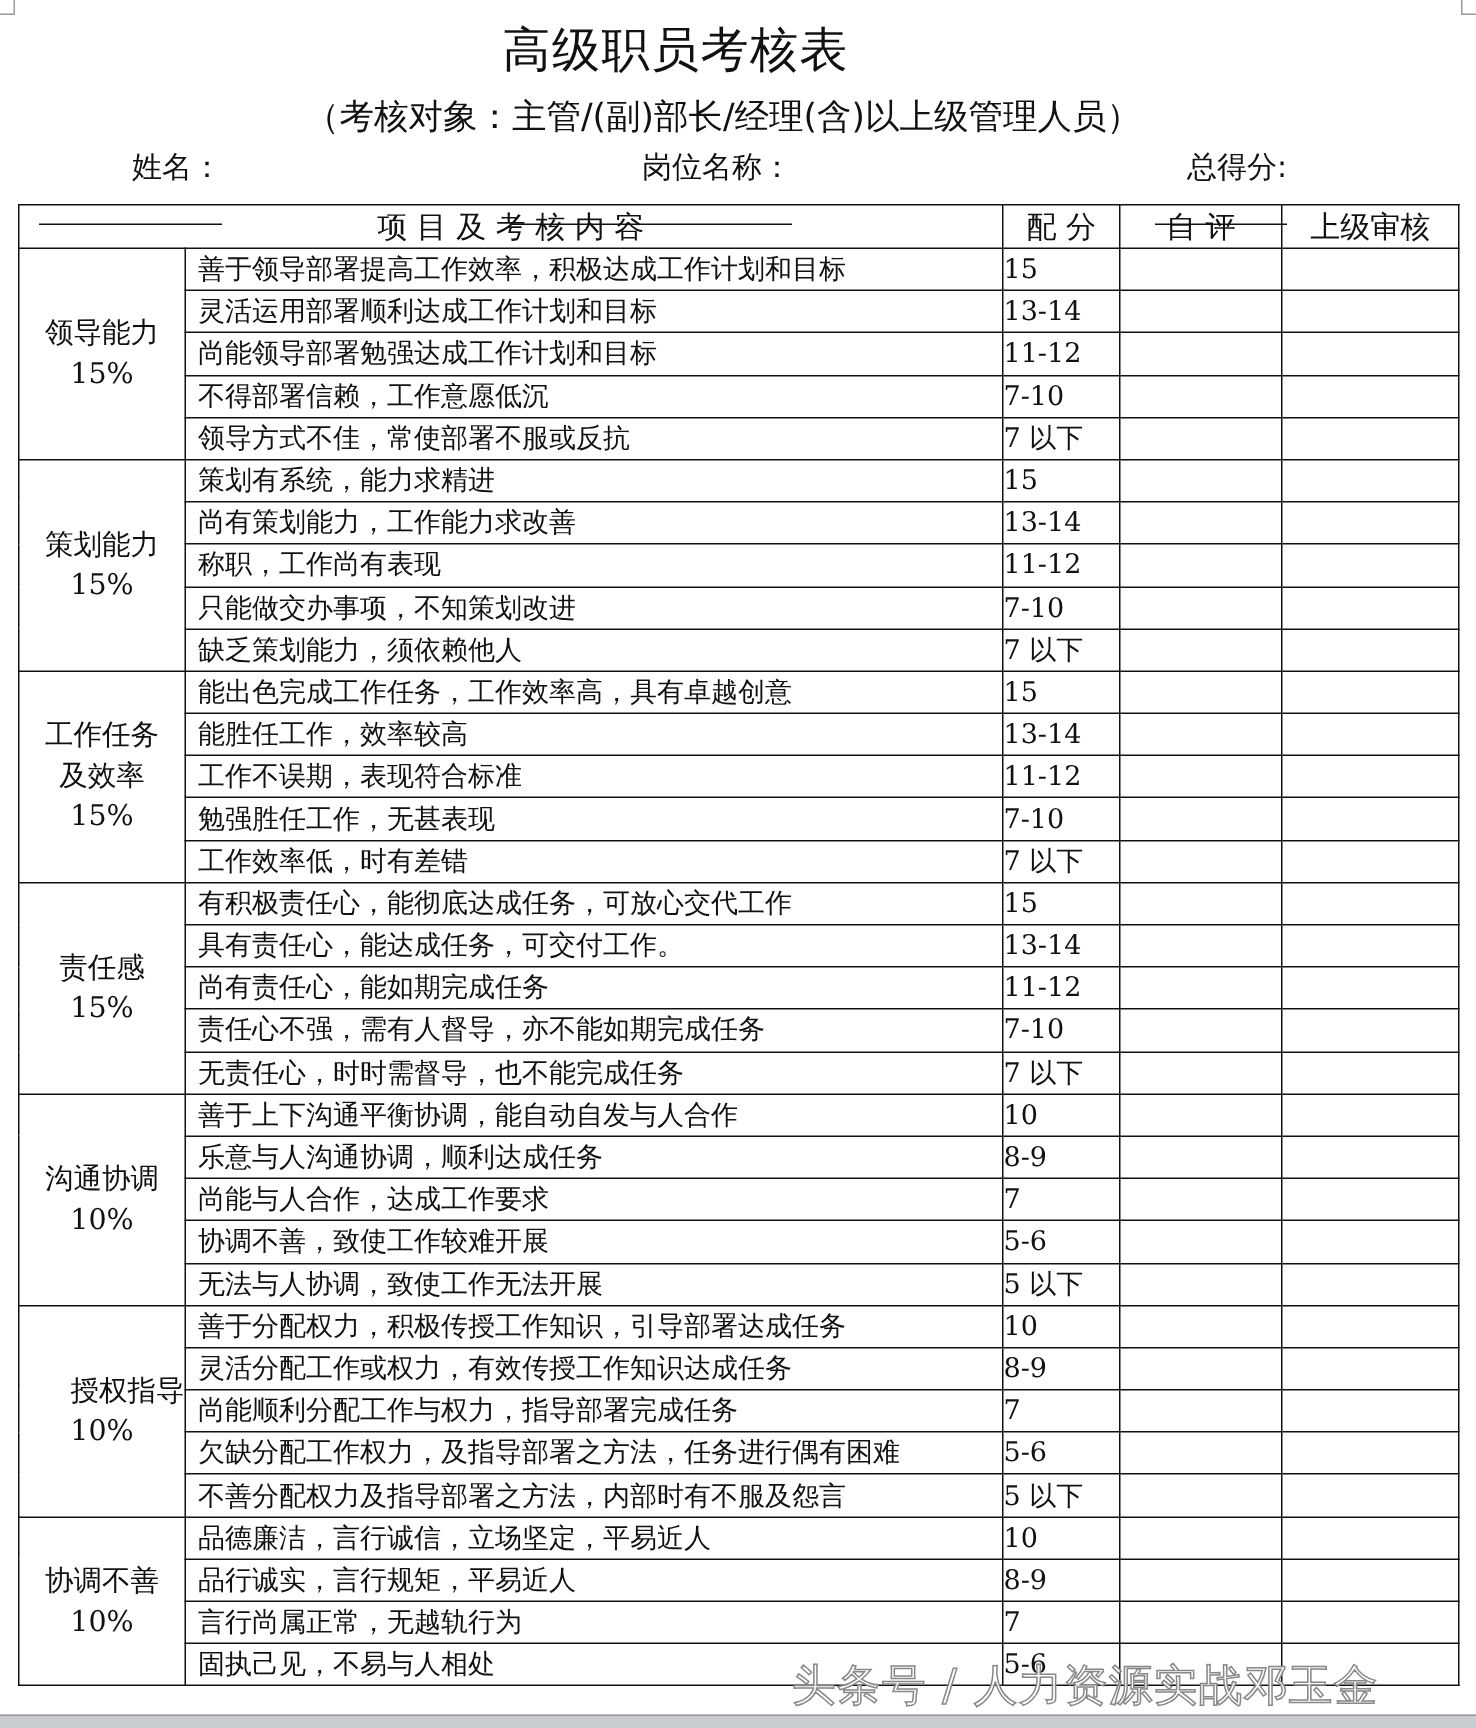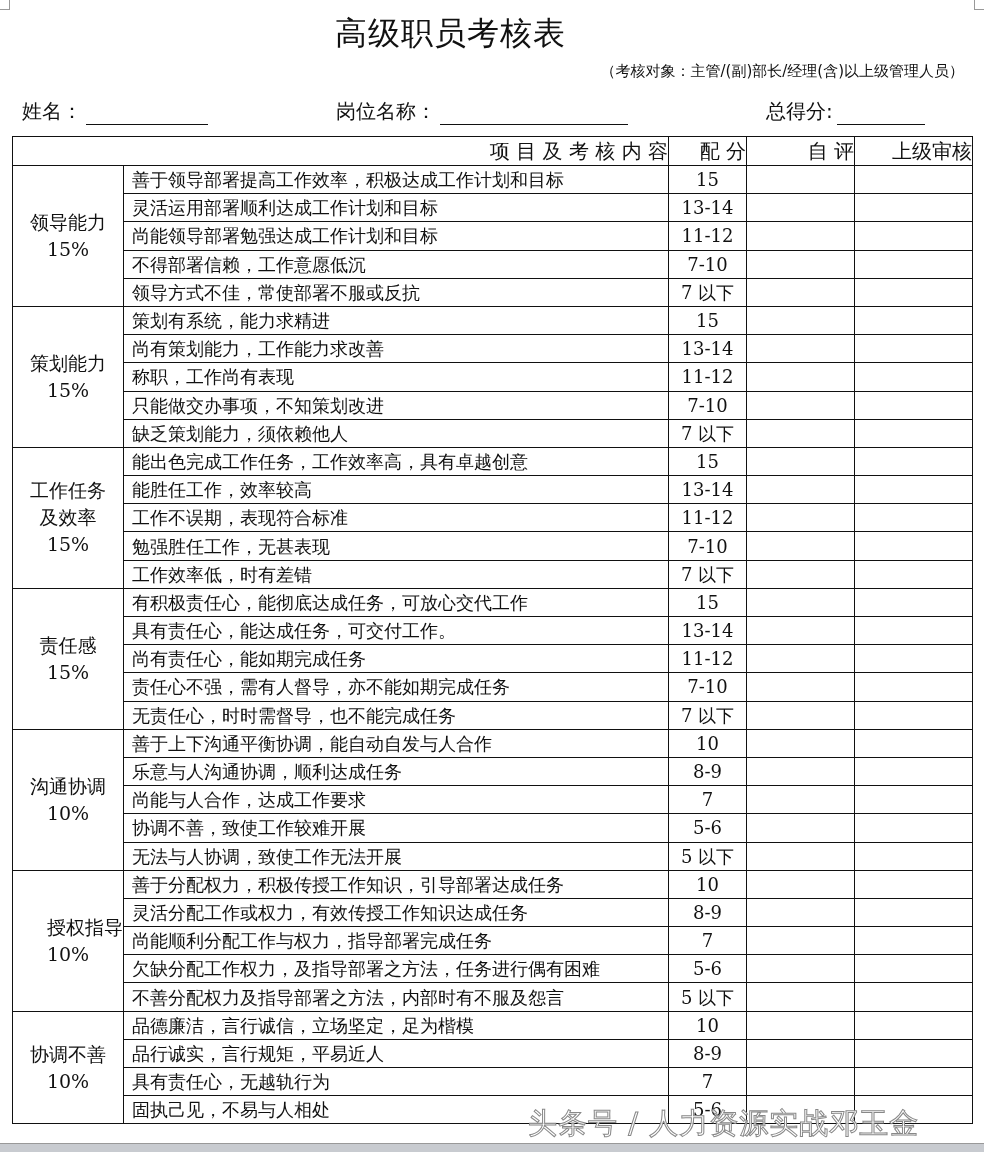--- a/index.html
+++ b/index.html
@@ -1,26 +1,26 @@
 <!DOCTYPE html>
 <html><head>
 <meta charset="utf-8">
 <style>
   html, body { margin:0; padding:0; }
   body { width:984px; height:1152px; background:#ffffff; position:relative; overflow:hidden;
          font-family: "DejaVu Serif", "Liberation Serif", serif; color:#111; }
   .title { position:absolute; top:12px; left:0; width:901px; text-align:center; font-size:32px; letter-spacing:1px; font-family:"DejaVu Sans", sans-serif; }
-  .subtitle { position:absolute; top:62px; left:0; width:964px; text-align:right; font-size:15px; font-family:"DejaVu Sans", sans-serif; }
-  .field { position:absolute; top:98px; font-size:20px; font-family:"DejaVu Sans", sans-serif; display:flex; align-items:flex-end; }
+  .subtitle { position:absolute; top:62px; left:0; width:964px; text-align:center; font-size:23px; font-family:"DejaVu Sans", sans-serif; }
+  .field { position:absolute; top:98px; font-size:20px; font-family:"DejaVu Sans", sans-serif; display:flex; align-items:flex-end;flex-direction:column; }
   .field .line { display:inline-block; border-bottom:1.5px solid #111; height:24px; margin-left:4px; }
   table { position:absolute; top:136px; left:12px; border-collapse:collapse; width:960px; table-layout:fixed; }
   td, th { border:1.5px solid #111; padding:0; font-weight:normal; font-size:18px; height:27.2px; line-height:27px; }
-  th { font-size:20px; height:28px;text-align:right; }
+  th { font-size:20px; height:28px; }
   td.content { padding-left:8px; white-space:nowrap; overflow:hidden; }
-  td.score { text-align:center; }
+  td.score { }
   td.cat { text-align:center; line-height:27px; font-size:19px; }
   .watermark { position:absolute; left:528px; top:1104px; font-size:29px; color:rgba(255,255,255,0.85);
       -webkit-text-stroke:1px #888; font-family:"DejaVu Sans", sans-serif; letter-spacing:1px;text-align:right; }
   .bottombar { position:absolute; left:0; top:1143px; width:984px; height:9px; background:#c8cbd0; border-top:1px solid #999; }
   .corner { position:absolute; width:10px; height:10px; border-color:#999; border-style:solid; }
 </style>
 </head>
 <body>
 
 <div class="corner" style="left:-1px;top:-1px;border-width:0 1px 1px 0;"></div>
@@ -262,33 +262,33 @@
         <td class="content">不善分配权力及指导部署之方法，内部时有不服及怨言</td>
         <td class="score">5 以下</td>
         <td></td>
         <td></td>
       </tr>
       <tr>
         <td class="cat" rowspan="4">
           <div style="white-space: pre-line;">协调不善</div>
           <div>10%</div>
         </td>
-        <td class="content">品德廉洁，言行诚信，立场坚定，足为楷模</td>
+        <td class="content">品德廉洁，言行诚信，立场坚定，平易近人</td>
         <td class="score">10</td>
         <td></td>
         <td></td>
       </tr>
       <tr>
         <td class="content">品行诚实，言行规矩，平易近人</td>
         <td class="score">8-9</td>
         <td></td>
         <td></td>
       </tr>
       <tr>
-        <td class="content">具有责任心，无越轨行为</td>
+        <td class="content">言行尚属正常，无越轨行为</td>
         <td class="score">7</td>
         <td></td>
         <td></td>
       </tr>
       <tr>
         <td class="content">固执己见，不易与人相处</td>
         <td class="score">5-6</td>
         <td></td>
         <td></td>
       </tr>

